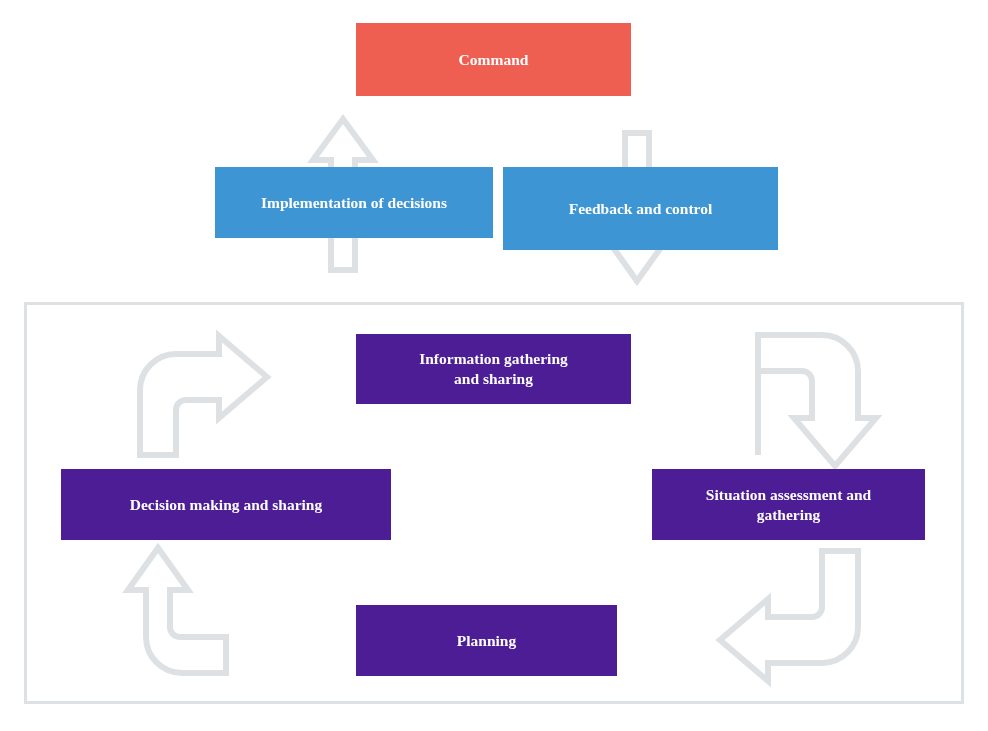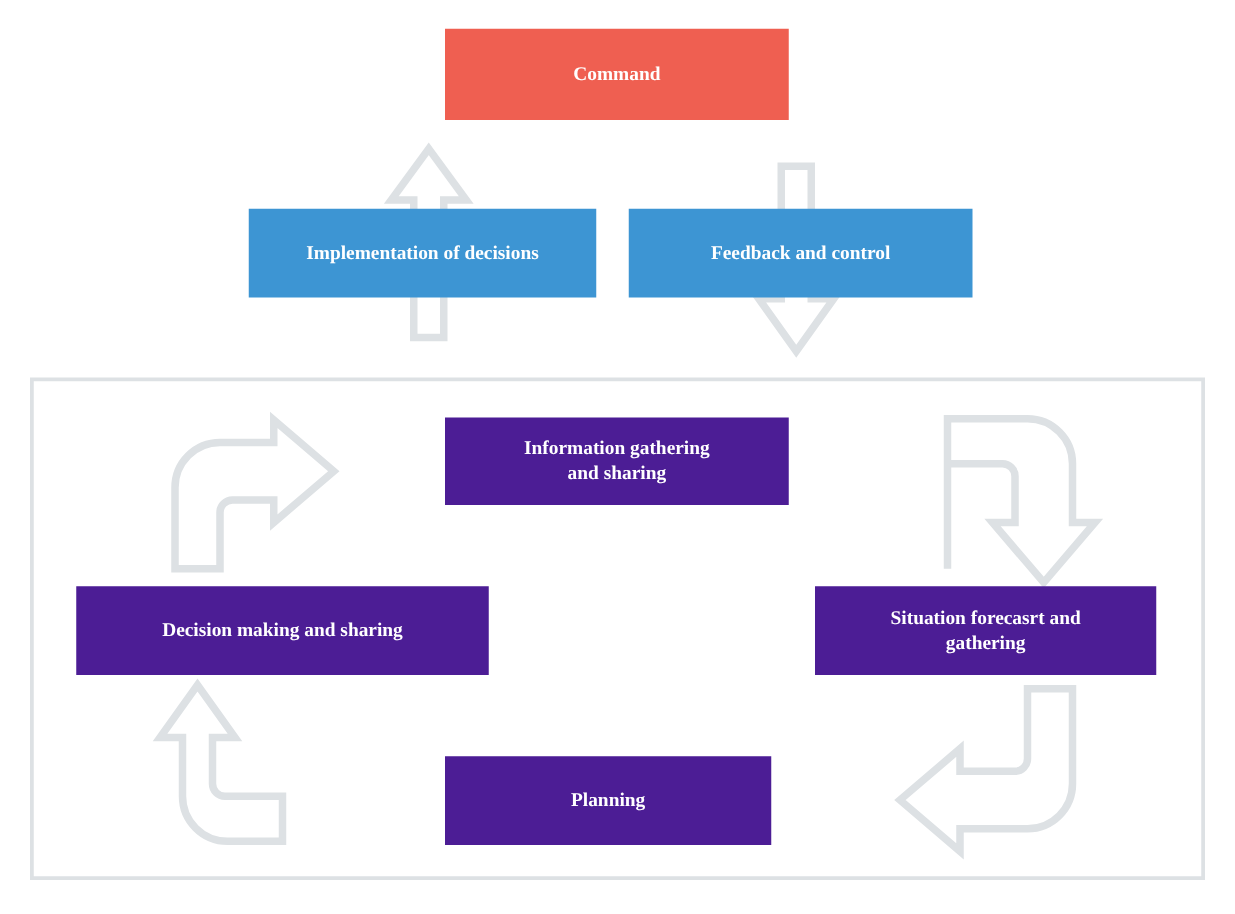--- a/index.html
+++ b/index.html
@@ -146,35 +146,35 @@
                  L 226,637
                  Z"></path>
       </g>
     </svg>
   </div>
 
   <div class="box box-command" style="left:356px; top:23px; width:275px; height:73px;">
     <span>Command</span>
   </div>
 
-  <div class="box box-blue" style="left:199px; top:167px; width:278px; height:71px;">
+  <div class="box box-blue" style="left:215px; top:167px; width:278px; height:71px;">
     <span>Implementation of decisions</span>
   </div>
 
-  <div class="box box-blue" style="left:503px; top:167px; width:275px; height:71px;">
+  <div class="box box-blue" style="left:503px; top:167px; width:275px; height:83px;">
     <span>Feedback and control</span>
   </div>
 
   <div class="box box-dark" style="left:356px; top:334px; width:275px; height:70px; flex-direction:column;">
     <span>Information gathering</span>
     <span>and sharing</span>
   </div>
 
   <div class="box box-dark" style="left:652px; top:469px; width:273px; height:71px; flex-direction:column;">
-    <span>Situation forecasrt and</span>
+    <span>Situation assessment and</span>
     <span>gathering</span>
   </div>
 
   <div class="box box-dark" style="left:356px; top:605px; width:261px; height:71px;">
     <span>Planning</span>
   </div>
 
   <div class="box box-dark" style="left:61px; top:469px; width:330px; height:71px;">
     <span>Decision making and sharing</span>
   </div>

